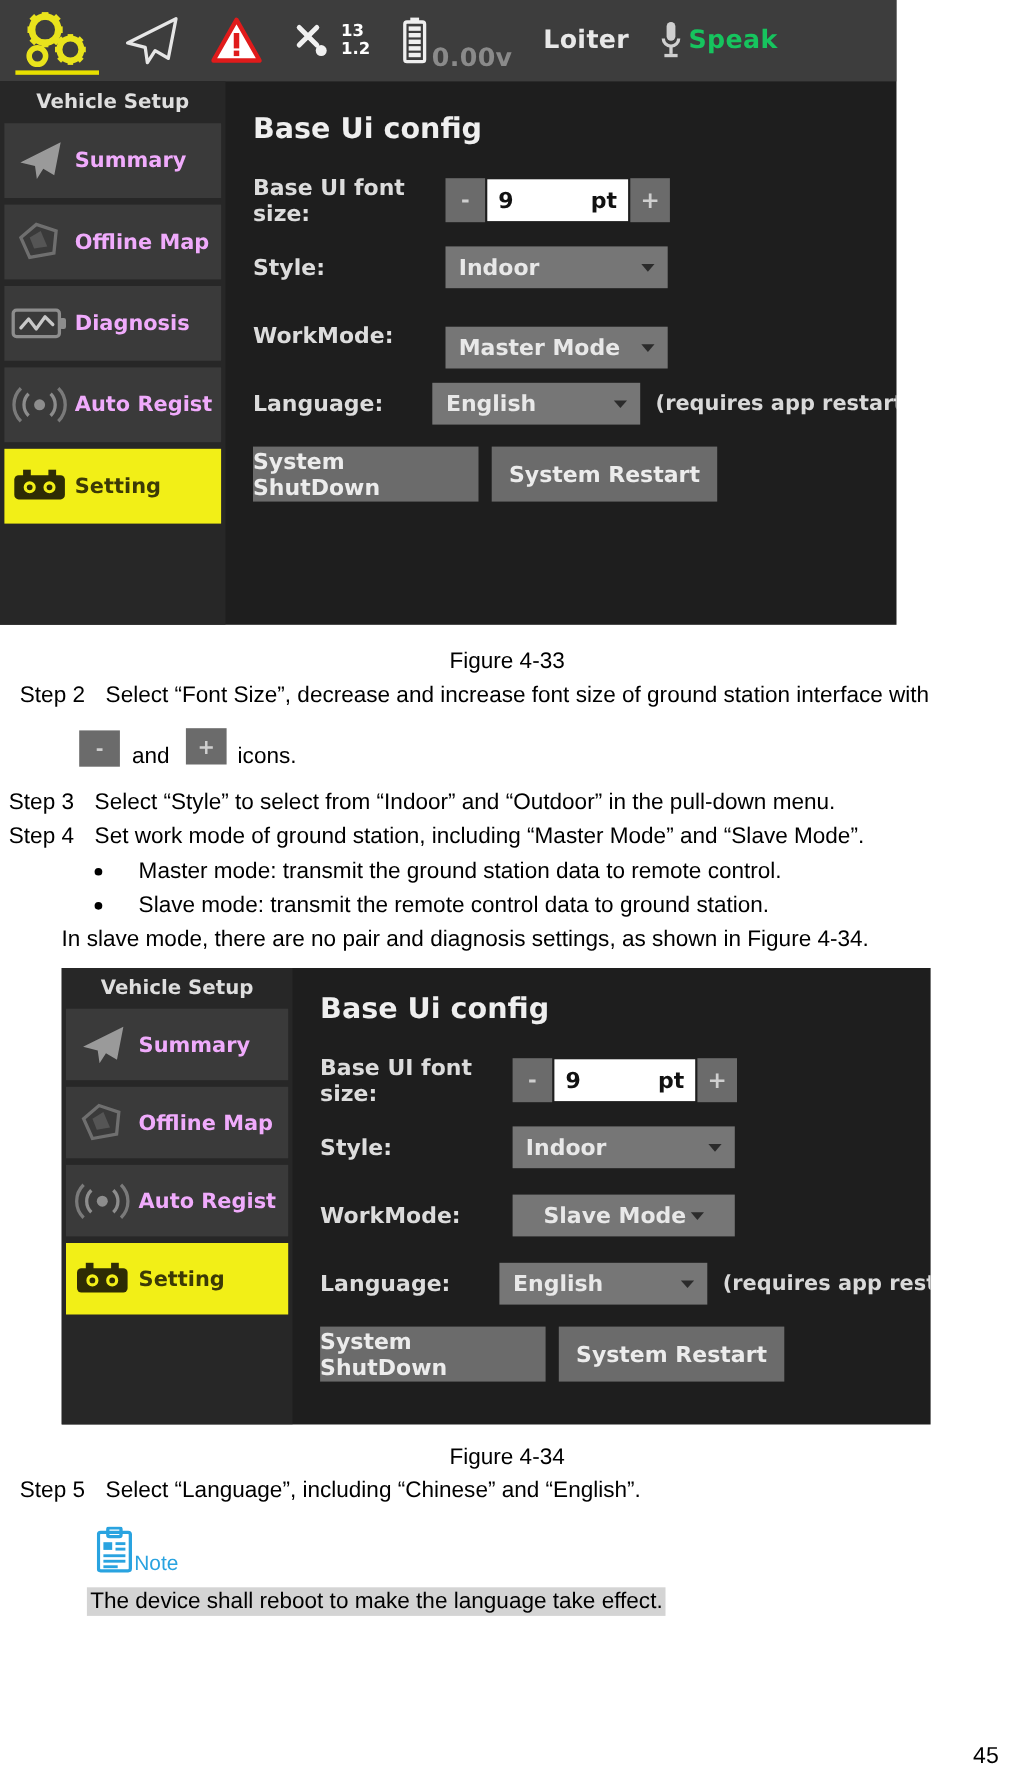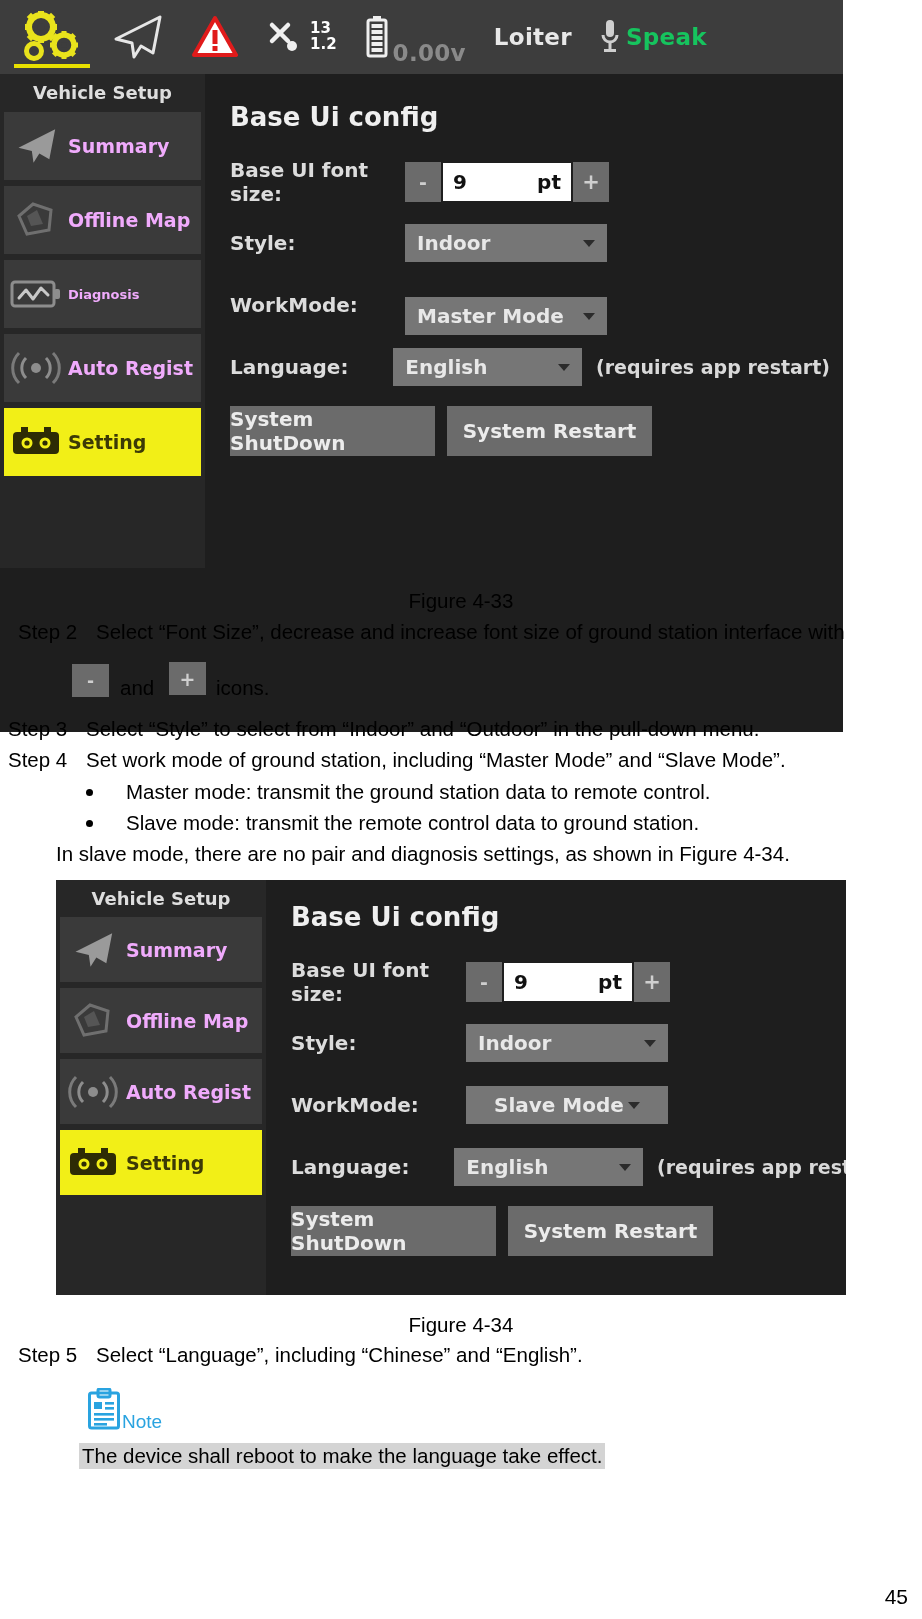--- a/index.html
+++ b/index.html
@@ -215,21 +215,21 @@
     right: 14px;
     bottom: 10px;
     font-size: 21px;
     font-family: "Liberation Sans", sans-serif;
     color: #000;
   }
 </style>
 </head>
 <body>
 
-<div class="app-shot" id="fig1" style="left:0px; top:0px; width:815px; height:732px;padding-left:28px;">
+<div class="app-shot" id="fig1" style="left:0px; top:0px; width:815px; height:568px;">
 
   <div class="topbar">
 
     <div class="tb-item active">
       <span class="ico">
         <svg width="60" height="52" viewBox="0 0 60 52">
           <g fill="#e9e31c">
             <circle cx="19" cy="16" r="12" fill="none" stroke="#e9e31c" stroke-width="6"></circle>
             <circle cx="19" cy="16" r="3.5" fill="#3d3d3d"></circle>
             <g>
@@ -353,21 +353,21 @@
 
 
     <div class="sb-item" style="height:68px; margin:0 4px 6px 4px;">
       <span class="sb-ico" style="width:64px;">
         <svg width="52" height="34" viewBox="0 0 52 34">
           <rect x="2" y="5" width="42" height="24" rx="3" fill="none" stroke="#8d8d8d" stroke-width="3"></rect>
           <rect x="44" y="12" width="6" height="10" rx="2" fill="#8d8d8d"></rect>
           <polyline points="9,21 16,13 23,22 31,11 38,18" fill="none" stroke="#c8c8c8" stroke-width="3" stroke-linejoin="round" stroke-linecap="round"></polyline>
         </svg>
       </span>
-      <span class="sb-label" style="font-size:13px;">Diagnosis</span>
+      <span class="sb-label" style="font-size:19px;">Diagnosis</span>
     </div>
 
     <div class="sb-item" style="height:68px; margin:0 4px 6px 4px;">
       <span class="sb-ico" style="width:64px;">
         <svg width="54" height="40" viewBox="0 0 54 40">
           <circle cx="27" cy="20" r="5" fill="#8d8d8d"></circle>
           <path d="M17 10 a14 14 0 0 0 0 20" fill="none" stroke="#8d8d8d" stroke-width="3"></path>
           <path d="M37 10 a14 14 0 0 1 0 20" fill="none" stroke="#8d8d8d" stroke-width="3"></path>
           <path d="M10 5 a21 21 0 0 0 0 30" fill="none" stroke="#7a7a7a" stroke-width="3"></path>
           <path d="M44 5 a21 21 0 0 1 0 30" fill="none" stroke="#7a7a7a" stroke-width="3"></path>

